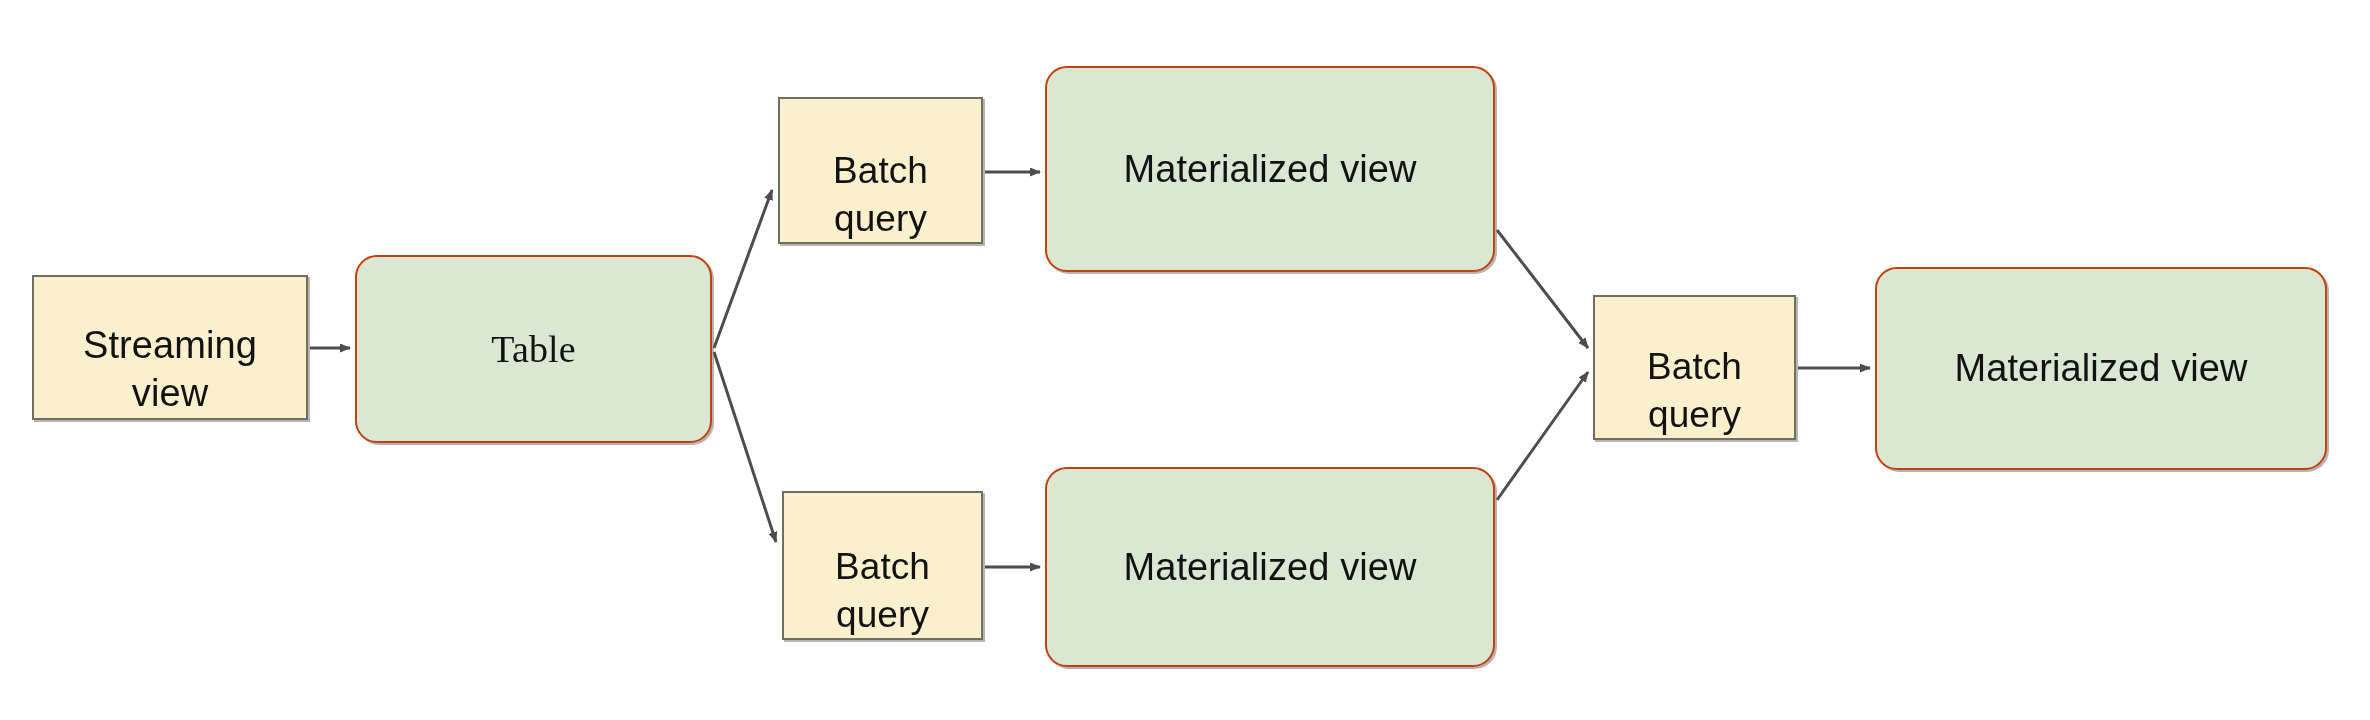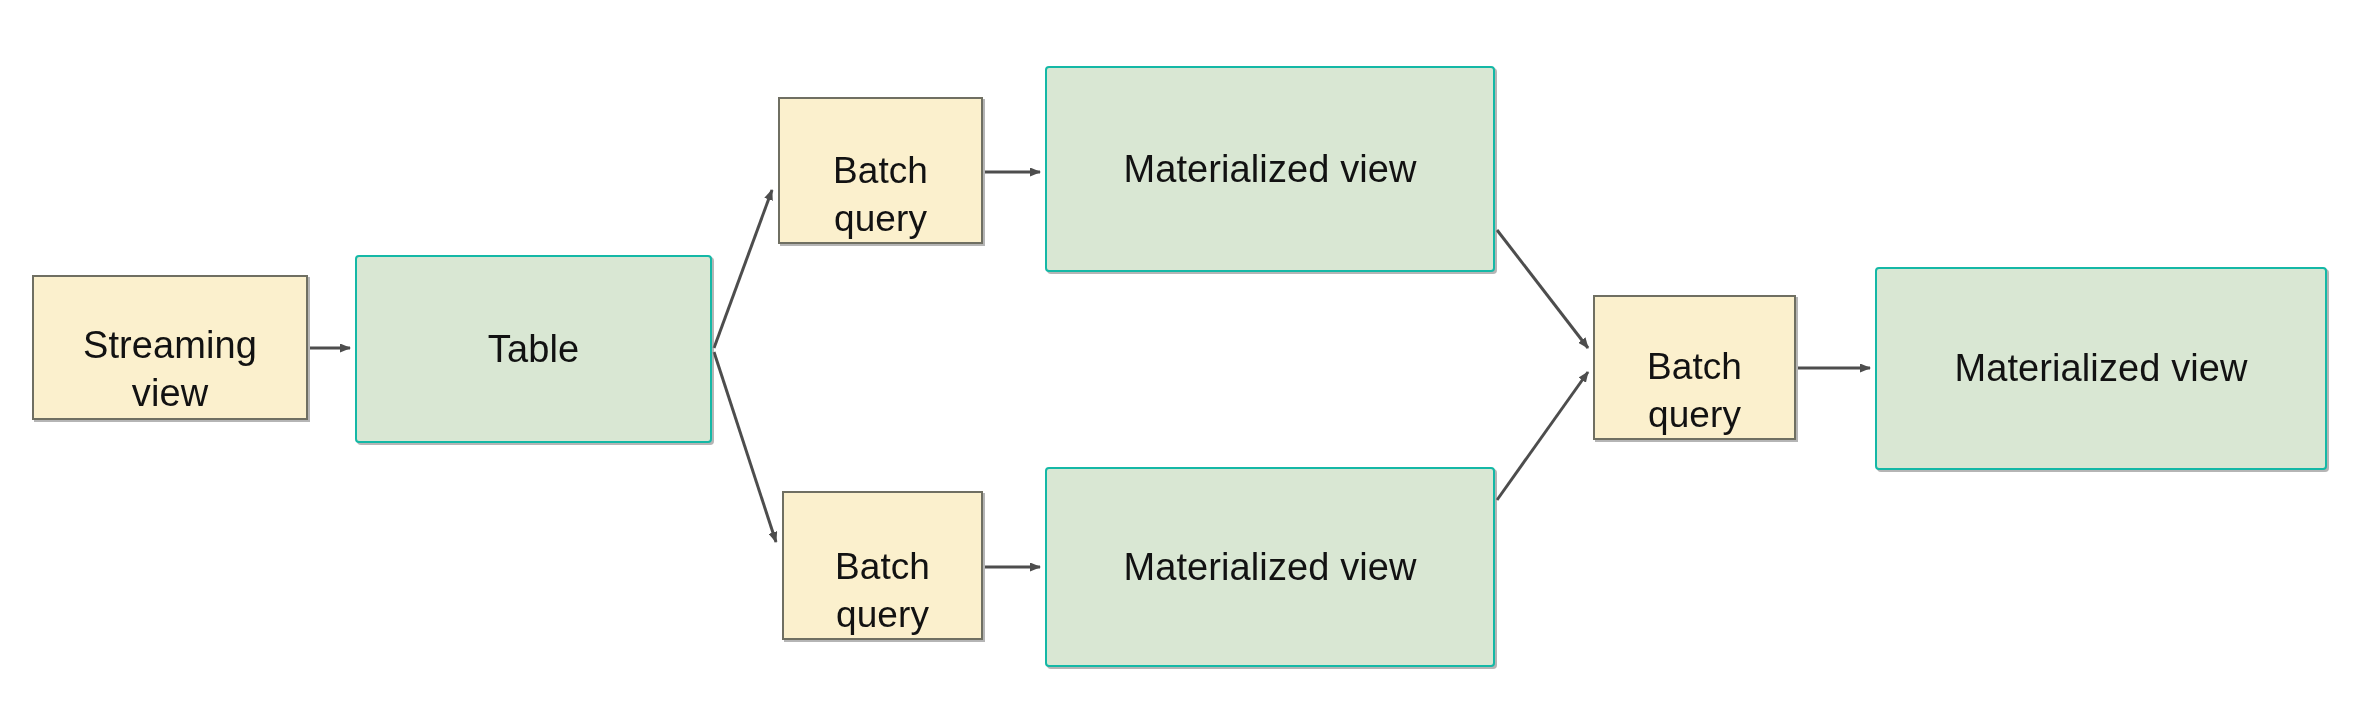--- a/index.html
+++ b/index.html
@@ -40,22 +40,22 @@
   }
   .node-process {
     background: #fbf0cd;
     border: 2px solid #6f6f62;
     border-radius: 0;
     box-shadow: 2px 2px 0 rgba(120,120,120,0.55);
     align-items: flex-end;
   }
   .node-store {
     background: #d9e7d3;
-    border: 2px solid #14b8a6;
-    border-radius: 4px;
+    border: 2px solid #c2410c;
+    border-radius: 22px;
     box-shadow: 2px 2px 0 rgba(120,120,120,0.55);
   }
   .fs-37 { font-size: 37px; }
   .fs-38 { font-size: 38px; }
 </style>
 </head>
 <body>
 
 <div id="canvas">
 
@@ -81,21 +81,21 @@
     <line x1="1497" y1="500" x2="1588" y2="372" stroke="#4d4d4d" stroke-width="3" marker-end="url(#arrowhead)"></line>
 
     <line x1="1798" y1="368" x2="1870" y2="368" stroke="#4d4d4d" stroke-width="3" marker-end="url(#arrowhead)"></line>
   </svg>
 
   <div class="node node-process fs-38" style="left:32px; top:275px; width:276px; height:145px;">
     <span>Streaming
 view</span>
   </div>
 
-  <div class="node node-store fs-38" style="left:355px; top:255px; width:357px; height:188px;">
+  <div class="node node-store fs-38" style="left:355px; top:255px; width:357px; height:188px;font-family:Liberation Serif, serif;">
     <span>Table</span>
   </div>
 
   <div class="node node-process fs-37" style="left:778px; top:97px; width:205px; height:147px;">
     <span>Batch
 query</span>
   </div>
 
   <div class="node node-store fs-38" style="left:1045px; top:66px; width:450px; height:206px;">
     <span>Materialized view</span>

